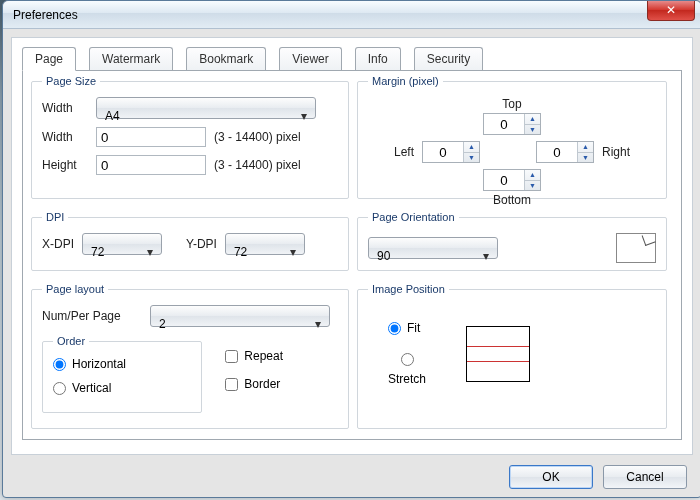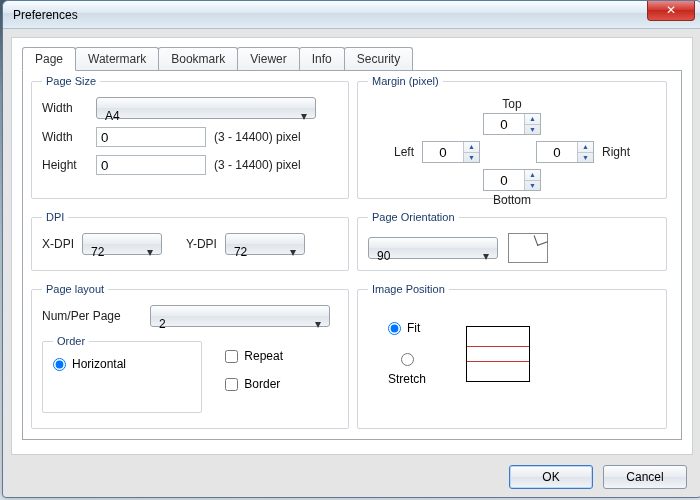--- a/index.html
+++ b/index.html
@@ -50,21 +50,21 @@
   .body {
     position: absolute;
     left: 8px; right: 8px; top: 36px; bottom: 42px;
     background: #fff;
     border: 1px solid #c8d0d8;
   }
   .tabstrip {
     display: flex;
     margin-top: 8px;
     margin-left: 10px;
-    gap: 0;
+    gap: 14px;
   }
   .tab {
     padding: 4px 12px 4px;
     border: 1px solid #a0a8b0;
     border-bottom: none;
     background: linear-gradient(#fdfdfe, #eef1f4);
     color: #333;
     margin-right: -1px;
     position: relative;
     top: 1px;
@@ -299,21 +299,21 @@
           <span class="lbl">Y-DPI</span>
           <div class="select" style="width:80px">
             <span>72</span>
             <span class="arrow">▾</span>
           </div>
         </div>
       </fieldset>
 
       <fieldset style="left:334px; top:140px; width:310px; height:60px;">
         <legend>Page Orientation</legend>
-        <div class="row" style="margin-bottom:0; justify-content:flex-start; gap:10px;">
+        <div class="row" style="margin-bottom:0; justify-content:space-between; gap:10px;">
           <div class="select" style="width:130px">
             <span>90</span>
             <span class="arrow">▾</span>
           </div>
           <div class="preview-orient"></div>
         </div>
       </fieldset>
 
       <fieldset style="left:8px; top:212px; width:318px; height:146px;">
         <legend>Page layout</legend>
@@ -322,20 +322,24 @@
           <div class="select" style="width:180px">
             <span>2</span>
             <span class="arrow">▾</span>
           </div>
         </div>
         <fieldset style="position:relative; left:0; top:0; width:160px; height:78px; display:inline-block; vertical-align:top;">
           <legend>Order</legend>
           <label class="radio" style="margin-bottom:10px; display:flex;">
             <input type="radio" name="order" checked="" style="">
             <span>Horizontal</span>
+          </label>
+          <label class="radio" style="display:flex;">
+            <input type="radio" name="order" style="">
+            <span>Vertical</span>
           </label>
         </fieldset>
         <div style="display:inline-block; vertical-align:top; margin-left:20px; margin-top:14px;">
           <label class="check" style="margin-bottom:14px; display:flex;">
             <input type="checkbox" style="">
             <span>Repeat</span>
           </label>
           <label class="check" style="display:flex;">
             <input type="checkbox" style="">
             <span>Border</span>

